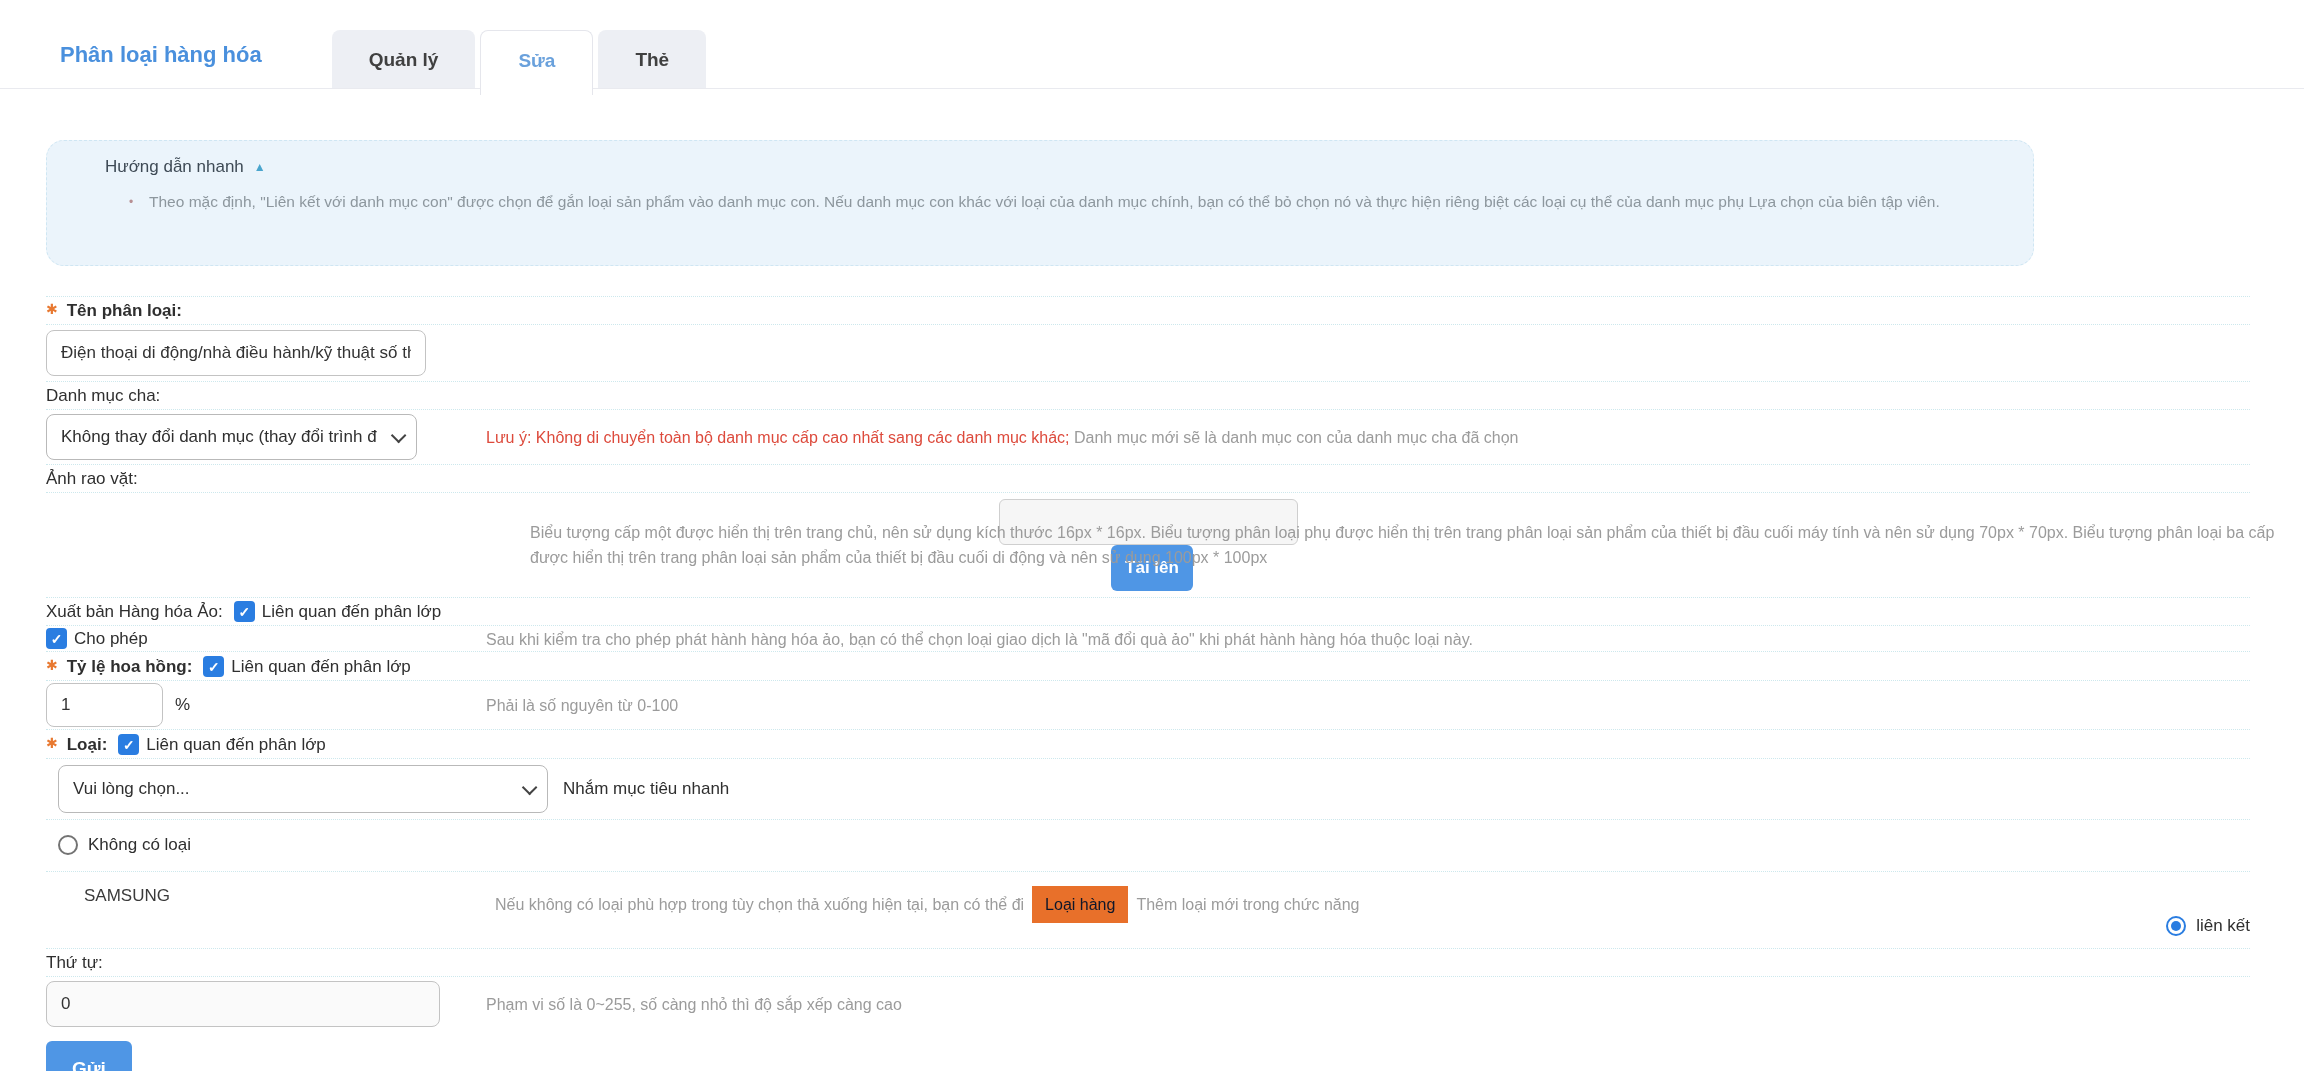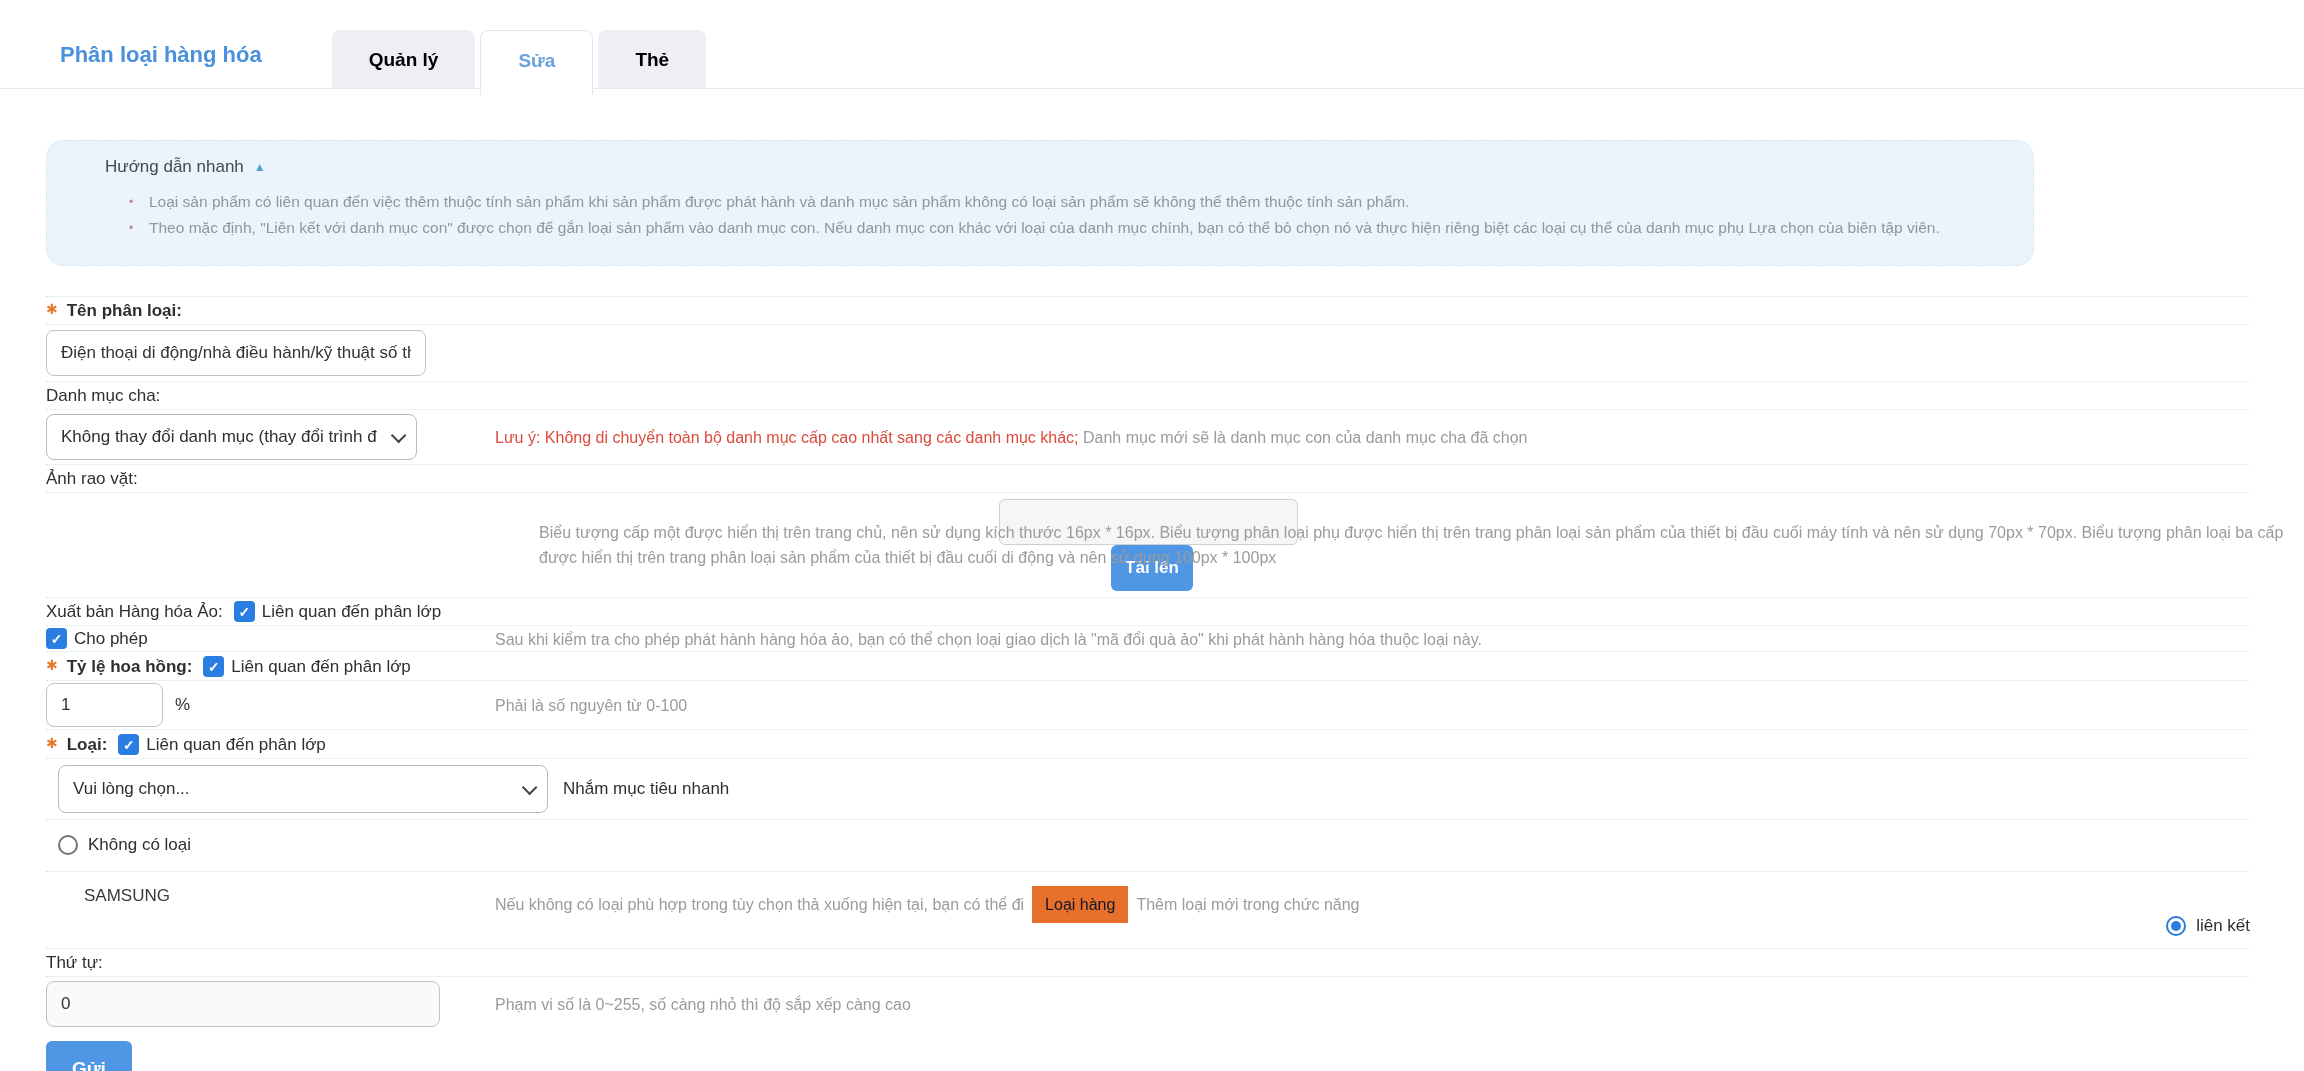--- a/index.html
+++ b/index.html
@@ -9,21 +9,21 @@
   
   .header { position:relative; height:96px; padding-left:60px;
     display:flex; align-items:flex-start; }
   .header::after { content:""; position:absolute; left:0; right:0; bottom:7px;
     border-bottom:1px solid #e9eaef; }
   .page-title { margin-top:42px; margin-right:70px; font-size:22px;
     font-weight:bold; color:#4a90dd; cursor:pointer; }
   .tabs { display:flex; margin-top:30px; }
   .tab { height:59px; line-height:59px; padding:0 37px; margin-right:5px;
     background:#edeff4; border-radius:8px 8px 0 0; font-size:19px;
-    font-weight:bold; color:#000000; cursor:pointer; }
+    font-weight:bold; color:#404040; cursor:pointer; }
   .tab.active { height:65px; line-height:59px; background:#fff;
     border:1px solid #e5e6ec; border-bottom:none; color:#6aa1dc;
     position:relative; z-index:2; }
 
   
   .guide { margin:44px 37px 0 46px; width:1988px; height:126px;
     background:#ebf4fb; border:1px dashed #cfe6f3; border-radius:18px;
     padding:16px 20px 0 58px; }
   .guide-title { font-size:17px; color:#3e4a55; display:flex;
     align-items:center; gap:10px; }
@@ -50,21 +50,21 @@
 
   .selectbox { height:46px; border:1px solid #b9b9b9; border-radius:8px;
     background:#fff; display:flex; align-items:center; padding:0 14px;
     cursor:pointer;justify-content:space-between; }
   .selectbox .stext { flex:1; white-space:nowrap; overflow:hidden; color:#2f2f2f; }
   .chev { width:11px; height:11px; border-right:2px solid #444;
     border-bottom:2px solid #444; transform:rotate(45deg) translateY(-3px);
     margin-left:12px; flex:none; }
 
   .help { color:#9b9b9b; font-size:16px; line-height:25px; }
-  .help.abs { position:absolute; left:449px; top:50%; transform:translateY(-50%); }
+  .help.abs { position:absolute; left:440px; top:50%; transform:translateY(-50%); }
   .note-red { color:#dd4a3c; font-size:16px; }
   .note-gray { color:#9b9b9b; font-size:16px; }
 
   .cb { width:21px; height:21px; background:#2a7de1; border-radius:4px;
     color:#fff; display:inline-flex; align-items:center; justify-content:center;
     font-size:14px; font-weight:bold; cursor:pointer; flex:none; }
   .radio { width:20px; height:20px; border:2px solid #737373; border-radius:50%;
     cursor:pointer; flex:none; position:relative; background:#fff; }
   .radio.checked { border-color:#2a7de1; }
   .radio.checked::after { content:""; position:absolute; inset:3px;
@@ -87,21 +87,20 @@
     <div class="tab">Thẻ</div>
   </div>
 </div>
 
 <div class="guide">
   <div class="guide-title">
     <span>Hướng dẫn nhanh</span>
     <span class="tri">▲</span>
   </div>
   <ul>
-    <li>Loại sản phẩm có liên quan đến việc thêm thuộc tính sản phẩm khi sản phẩm được phát hành và danh mục sản phẩm không có loại sản phẩm sẽ không thể thêm thuộc tính sản phẩm.</li>
     <li>Theo mặc định, "Liên kết với danh mục con" được chọn để gắn loại sản phẩm vào danh mục con. Nếu danh mục con khác với loại của danh mục chính, bạn có thể bỏ chọn nó và thực hiện riêng biệt các loại cụ thể của danh mục phụ Lựa chọn của biên tập viên.</li>
   </ul>
 </div>
 
 <div class="form">
 
   <div class="row first lrow">
     <span class="req">✱</span>
     <span class="lbl b">Tên phân loại:</span>
   </div>

